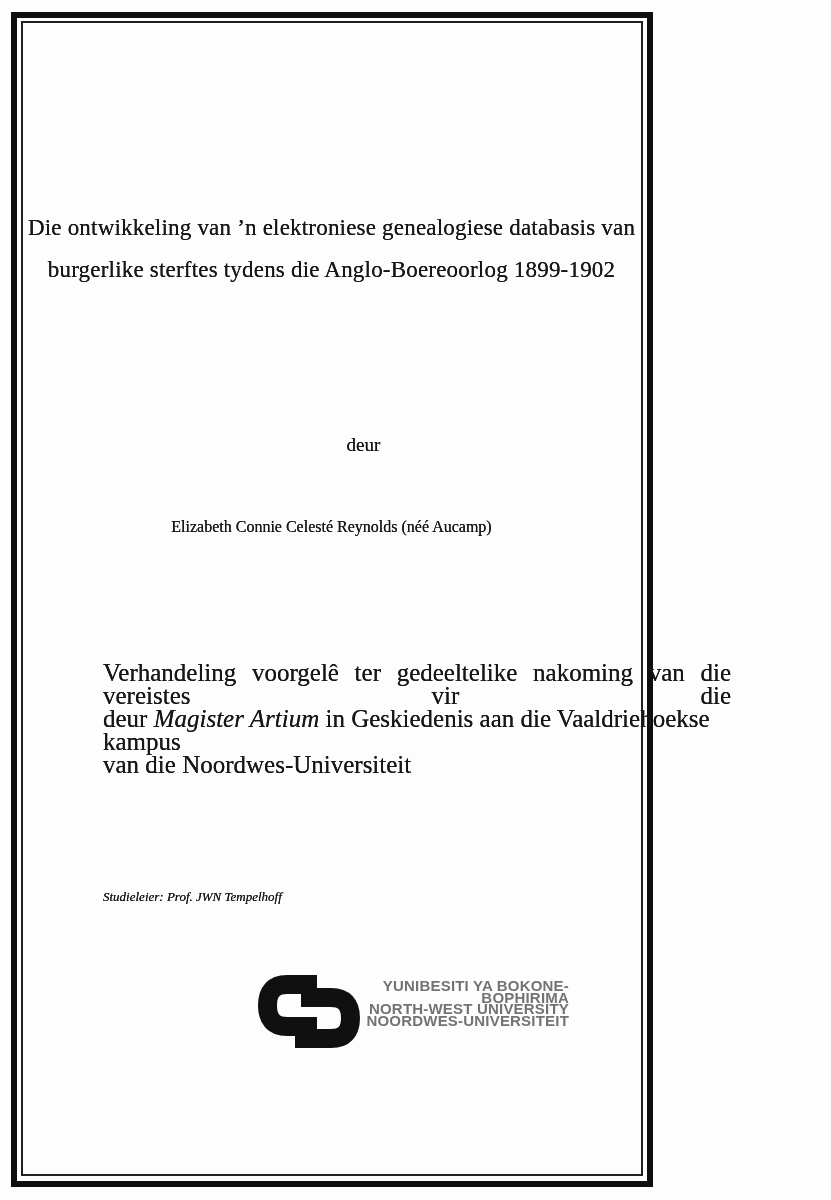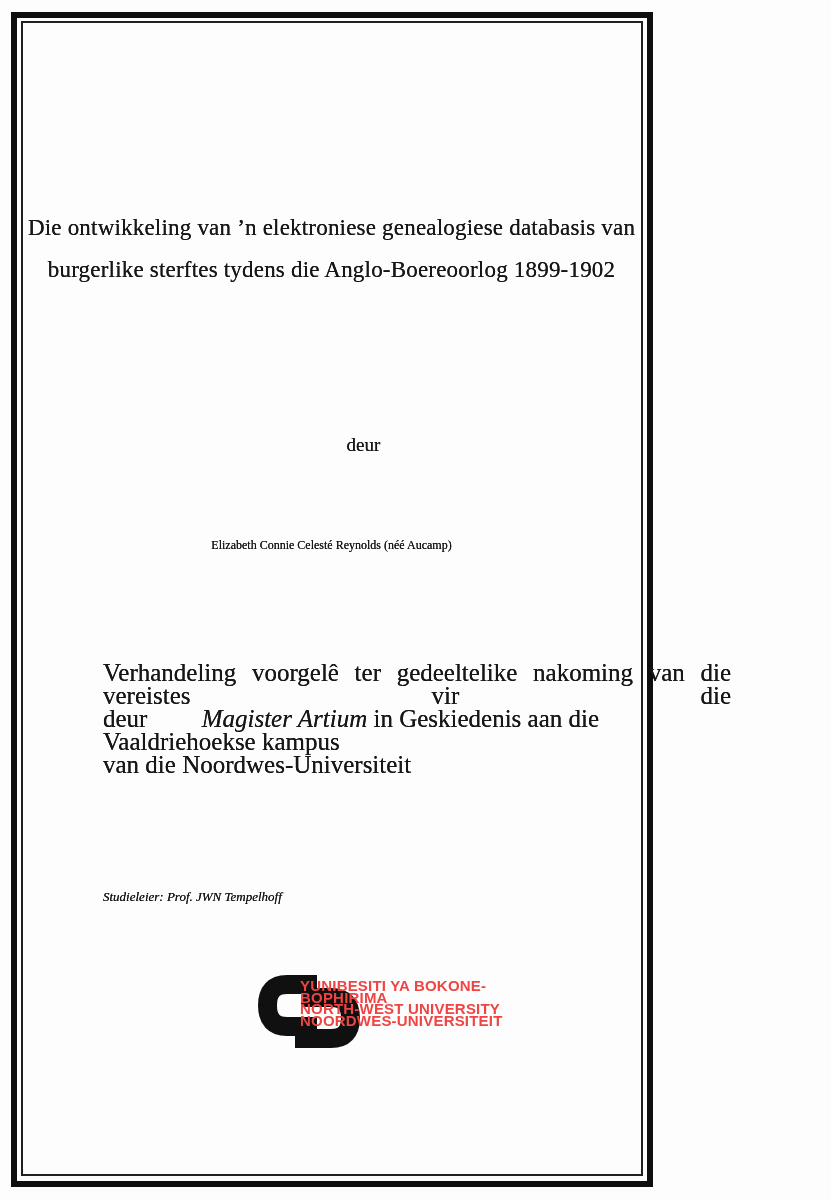--- a/index.html
+++ b/index.html
@@ -39,63 +39,63 @@
     font-size: 23px;
     line-height: 42px;
     letter-spacing: 0.2px;
   }
   .byline-label {
     top: 434px;
     font-size: 19px;
     padding-left: 32px;
   }
   .author {
-    top: 538px;
-    font-size: 12px;
+    top: 518px;
+    font-size: 16px;
   }
   .declaration {
     top: 661px;
     left: 103px;
     width: 628px;
     font-size: 25px;
     line-height: 23px;
     white-space: normal;
   }
   .declaration .just {
     text-align: justify;
     text-align-last: justify;
     white-space: nowrap0; 
   }
-  .declaration .ital { font-style: italic; margin-left: 48px; }
+  .declaration .ital { font-style: italic; }
   .footer {
     top: 884px;
     left: 103px;
     font-size: 13px;
     line-height: 26px;
     white-space: normal;
     font-style: italic;
   }
   .logo-mark {
     position: absolute;
     left: 257px;
     top: 974px;
     width: 104px;
     height: 76px;
   }
   .logo-text {
     top: 980px;
     left: 300px;
     width: 269px;
-    text-align: left;
+    text-align: right;
     font-family: "Liberation Sans", "DejaVu Sans", sans-serif;
     font-weight: 700;
     font-size: 15px;
     line-height: 11.5px;
     letter-spacing: 0.2px;
-    color: #ef4444;
+    color: #737373;
     white-space: normal;
     text-shadow: none;
   }
 </style>
 </head>
 <body>
 
 <div class="page">
 
   <div class="frame-outer"></div>

